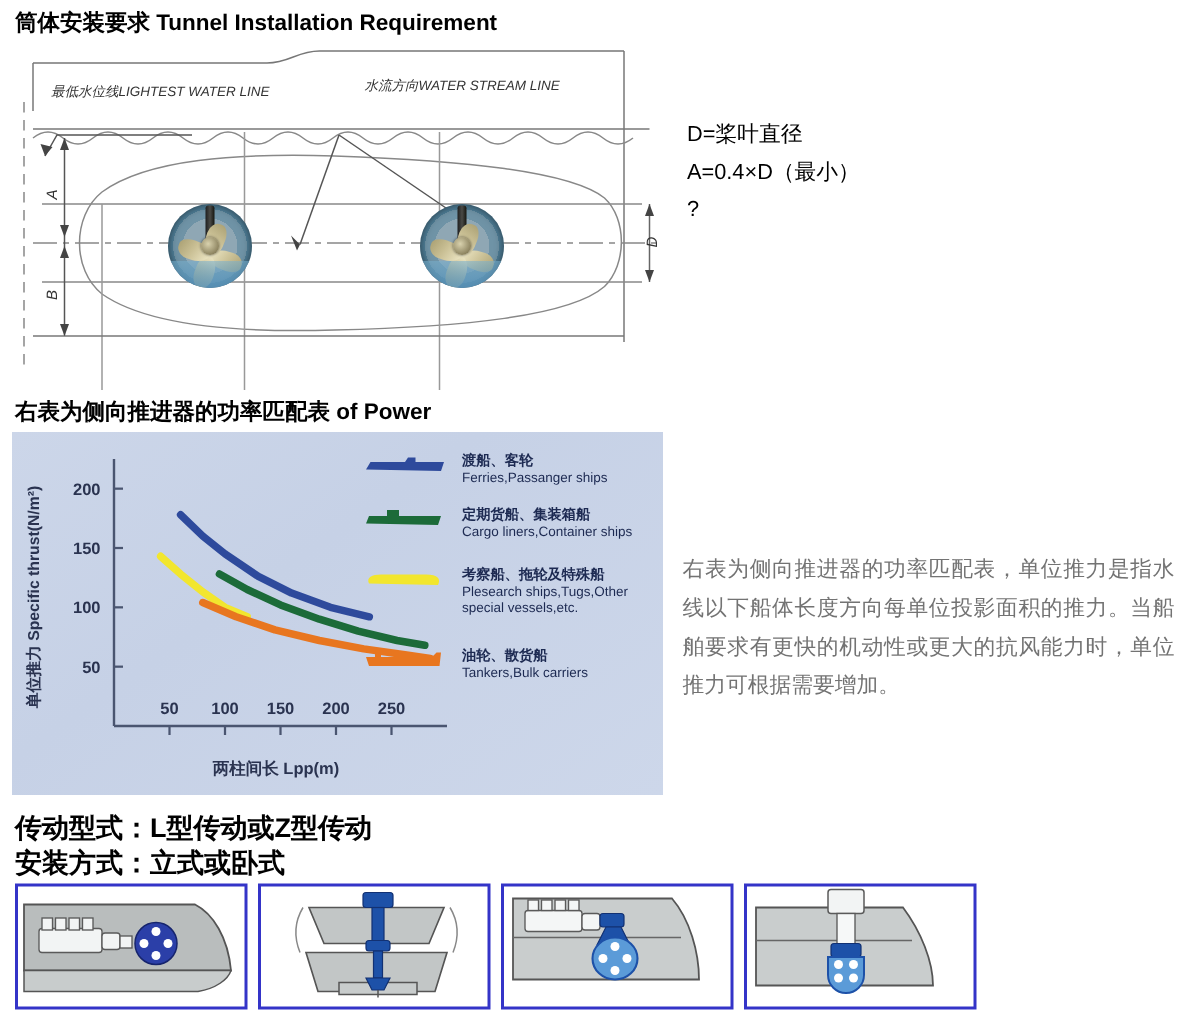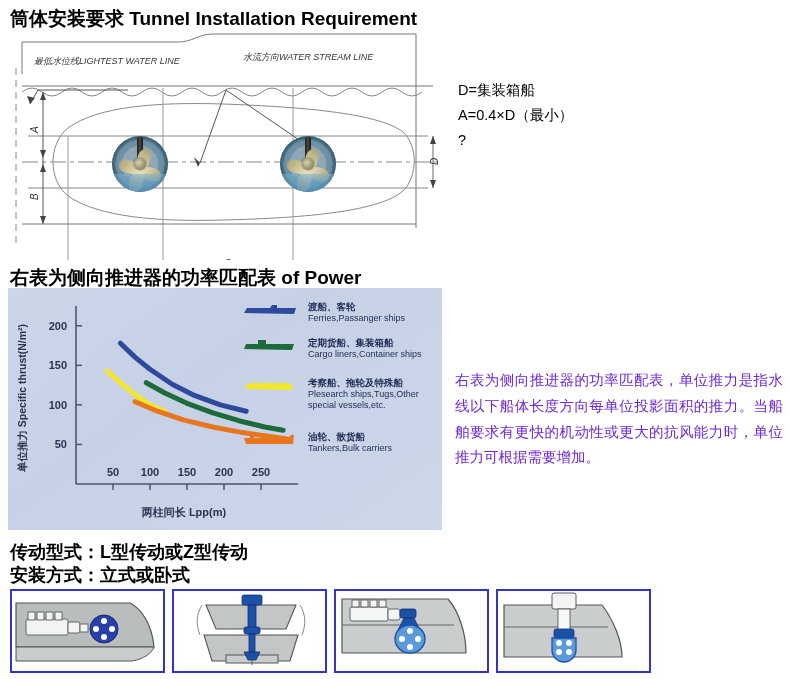--- a/index.html
+++ b/index.html
@@ -6,21 +6,21 @@
   html, body { margin:0; padding:0; }
   body {
     width:790px; height:679px;
     background:#ffffff;
     font-family:"Liberation Sans","DejaVu Sans",sans-serif;
     color:#000;
     position:relative;
     overflow:hidden;
   }
   .heading {
-    font-size:19px; font-weight:bold; letter-spacing:0px;
+    font-size:15px; font-weight:bold; letter-spacing:0px;
   }
   #h-tunnel { position:absolute; left:10px; top:6px; }
   #h-power  { position:absolute; left:10px; top:265px; }
 
   
   #tunnel-drawing { position:absolute; left:8px; top:28px; width:440px; height:232px;font-style:italic; }
   #tunnel-drawing svg { display:block; }
 
   .prop { position:absolute; }
   .prop .disc {
@@ -67,21 +67,21 @@
   #power-chart{
     position:absolute; left:8px; top:288px; width:434px; height:242px;
     background:linear-gradient(145deg,#ccd6e9,#c6d1e6 40%,#cdd7ea);
     border:0;
   }
   #power-chart svg{ display:block; }
 
   
   #power-note{
     position:absolute; left:455px; top:368px; width:328px;
-    font-size:14.5px; line-height:1.78; color:#6d28d9; text-align:justify;
+    font-size:14.5px; line-height:1.78; color:#737373; text-align:justify;
   }
 
   
   .specline{ position:absolute; left:10px; font-size:18px; font-weight:bold; }
   #spec-trans{ top:540px; }
   #spec-mount{ top:563px; }
 
   
   #install-panels{
     position:absolute; left:10px; top:589px; width:655px; height:84px;
@@ -181,21 +181,21 @@
       <div class="blade" style="transform:rotate(18deg)"></div>
       <div class="blade" style="transform:rotate(108deg)"></div>
       <div class="blade" style="transform:rotate(198deg)"></div>
       <div class="blade" style="transform:rotate(288deg)"></div>
       <div class="hub"></div>
     </div>
   </div>
 </div>
 
 <div id="formula-block">
-  <div>D=集装箱船</div>
+  <div>D=桨叶直径</div>
   <div>A=0.4×D（最小）</div>
   <div>?</div>
 </div>
 
 <div class="heading" id="h-power">右表为侧向推进器的功率匹配表 of Power</div>
 
 <div id="power-chart">
   <svg width="434" height="242" viewBox="0 0 434 242" id="chart-svg">
 
     <g id="chart-axes" stroke="#4a5570" stroke-width="1.6" fill="none">

